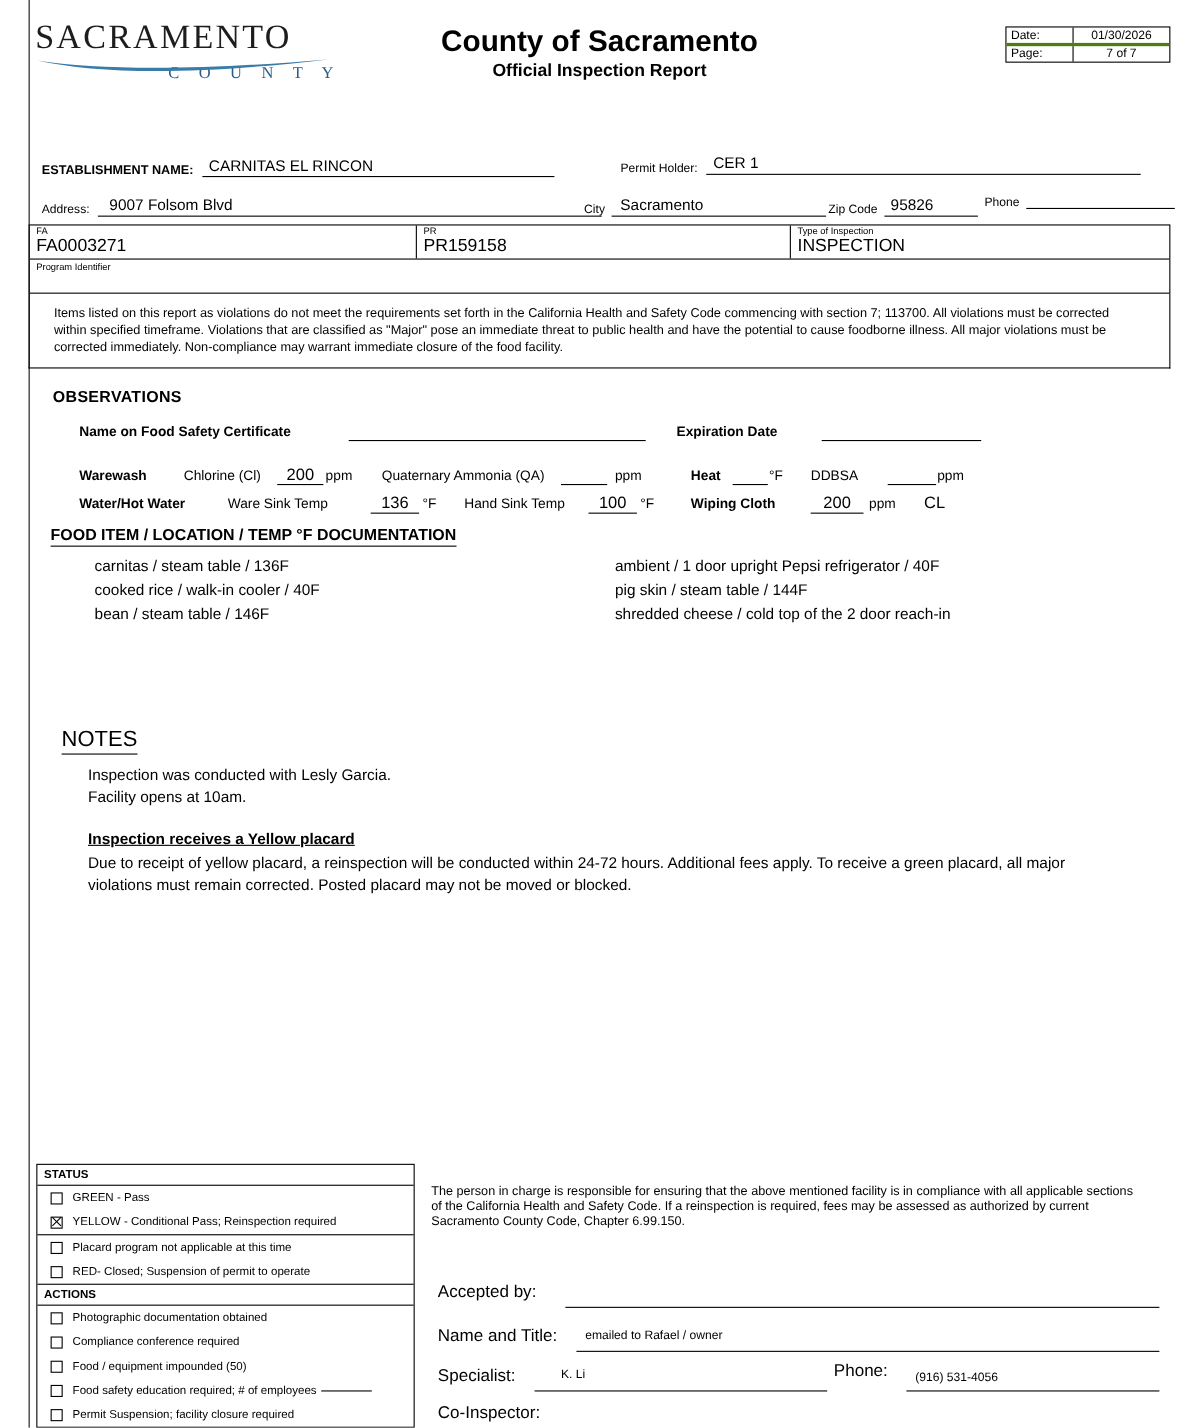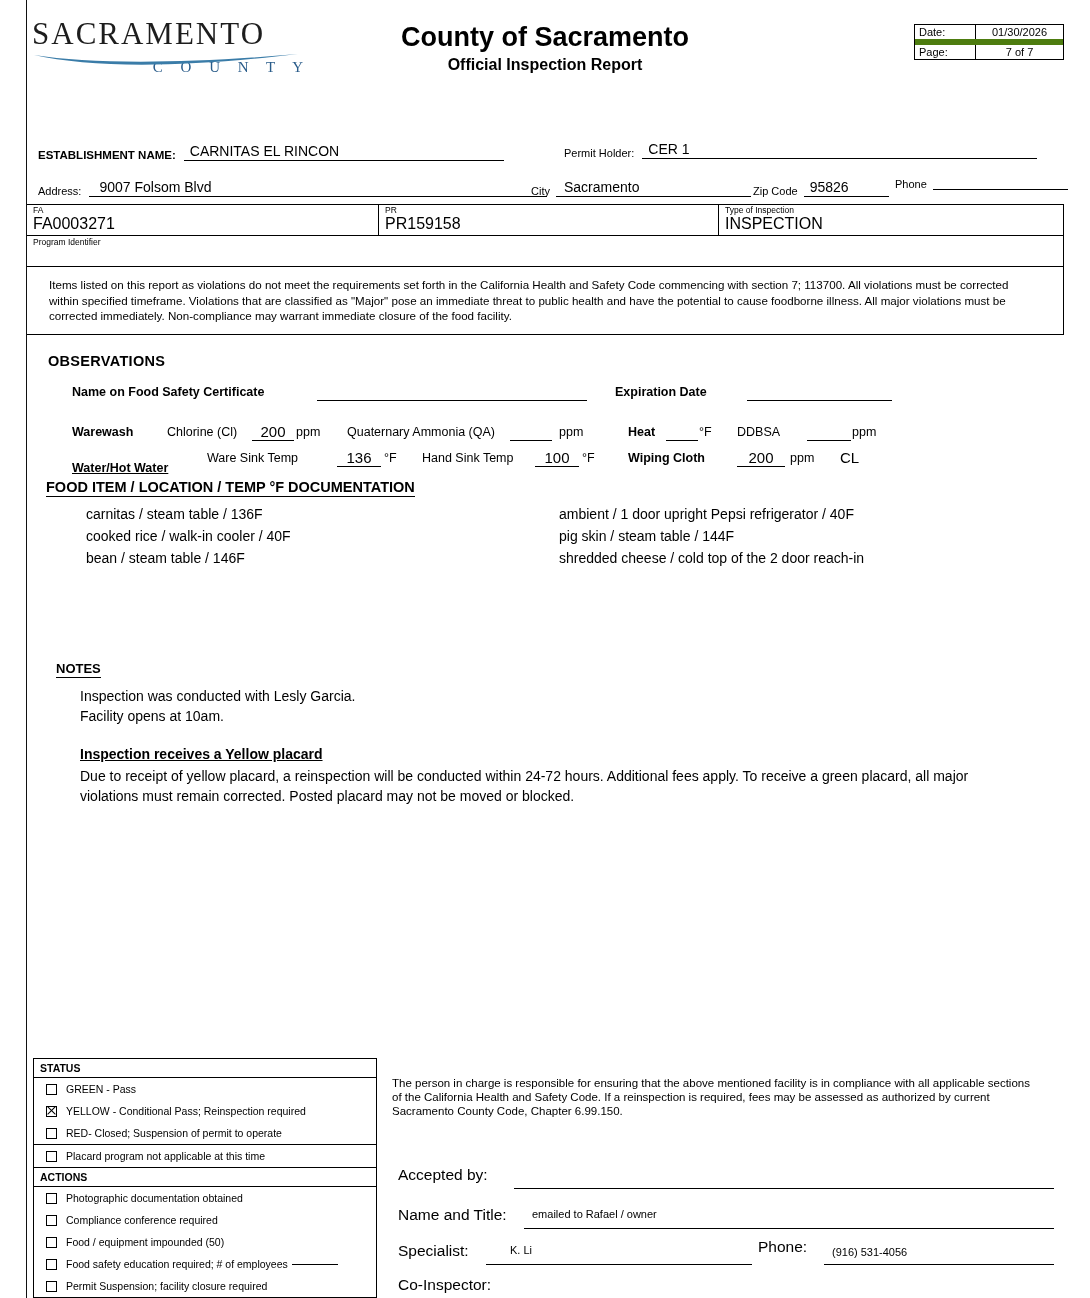--- a/index.html
+++ b/index.html
@@ -84,21 +84,21 @@
   .datebox {
     position: absolute;
     right: 26px;
     top: 24px;
     width: 148px;
     border: 1px solid #000;
     font-size: 11px;
   }
   .datebox .row {
     display: flex;
-    border-bottom: 6px solid #4d7c0f;
+    border-bottom: 3px solid #4d7c0f;
   }
   .datebox .row:last-child { border-bottom: none; }
   .datebox .lab {
     width: 52px;
     padding: 1px 4px;
     border-right: 1px solid #000;
     text-align: left;
   }
   .datebox .val {
     flex: 1;
@@ -221,22 +221,22 @@
     position: absolute;
     font-size: 14px;
     line-height: 22px;
   }
   .fi-left { left: 86px; top: 0; }
   .fi-right { left: 513px; top: 0; margin-left: 46px; }
 
   
   .notes-h {
     margin: 86px 0 0 56px;
-    font-size: 13px;
-    font-weight: bold;
+    font-size: 20px;
+    font-weight: normal;
     border-bottom: 1.5px solid #000;
     display: inline-block;
     padding-bottom: 1px;
   }
   .notes-body {
     margin: 8px 0 0 80px;
     font-size: 14px;
     line-height: 20px;
     max-width: 900px;
   }
@@ -486,21 +486,21 @@
       </span>
       <span style="position:absolute; left:627px; top:2px;">°F</span>
       <span style="position:absolute; left:665px; top:2px;">DDBSA</span>
       <span class="uline" style="position:absolute; left:735px; top:0px; width:44px; height:17px;">
         <span class="hand"></span>
       </span>
       <span style="position:absolute; left:780px; top:2px;">ppm</span>
     </div>
 
     <div class="wrow" style="margin-top:6px;">
-      <span class="b" style="position:absolute; left:0; top:12px;text-decoration:underline;">Water/Hot Water</span>
+      <span class="b" style="position:absolute; left:0; top:2px;">Water/Hot Water</span>
       <span style="position:absolute; left:135px; top:2px;">Ware Sink Temp</span>
       <span class="uline" style="position:absolute; left:265px; top:0px; width:44px; height:17px; text-align:center;">
         <span class="hand">136</span>
       </span>
       <span style="position:absolute; left:312px; top:2px;">°F</span>
       <span style="position:absolute; left:350px; top:2px;">Hand Sink Temp</span>
       <span class="uline" style="position:absolute; left:463px; top:0px; width:44px; height:17px; text-align:center;">
         <span class="hand">100</span>
       </span>
       <span style="position:absolute; left:510px; top:2px;">°F</span>
@@ -544,27 +544,27 @@
       <div class="sb-head">STATUS</div>
 
       <div class="sb-item">
         <span class="cbox"></span>
         <span>GREEN - Pass</span>
       </div>
       <div class="sb-item">
         <span class="cbox checked"></span>
         <span>YELLOW - Conditional Pass; Reinspection required</span>
       </div>
+      <div class="sb-item sb-sep">
+        <span class="cbox"></span>
+        <span>Placard program not applicable at this time</span>
+      </div>
       <div class="sb-item">
         <span class="cbox"></span>
         <span>RED- Closed; Suspension of permit to operate</span>
-      </div>
-      <div class="sb-item sb-sep">
-        <span class="cbox"></span>
-        <span>Placard program not applicable at this time</span>
       </div>
 
       <div class="sb-head sb-sep" style="border-bottom:1px solid #000;">ACTIONS</div>
 
       <div class="sb-item">
         <span class="cbox"></span>
         <span>Photographic documentation obtained</span>
       </div>
       <div class="sb-item">
         <span class="cbox"></span>

